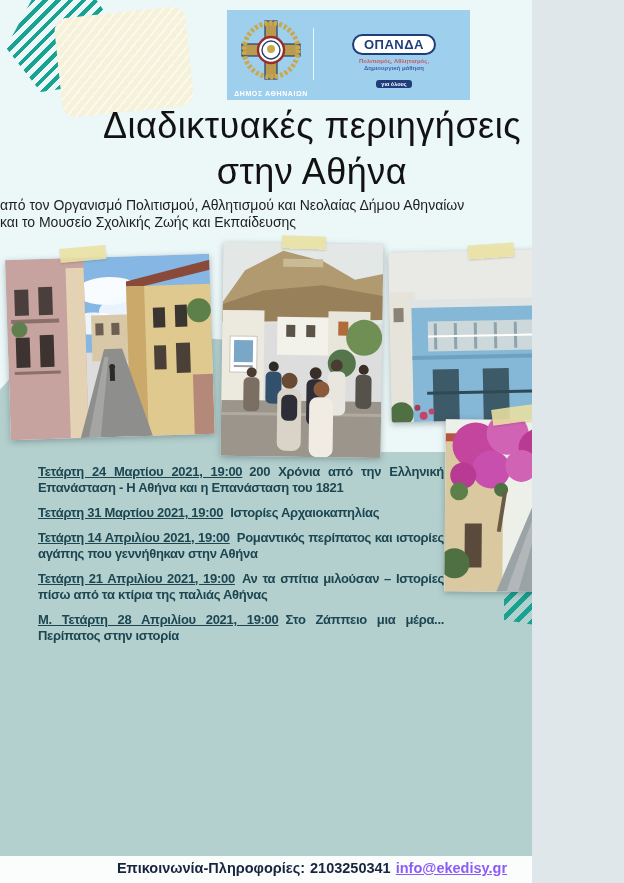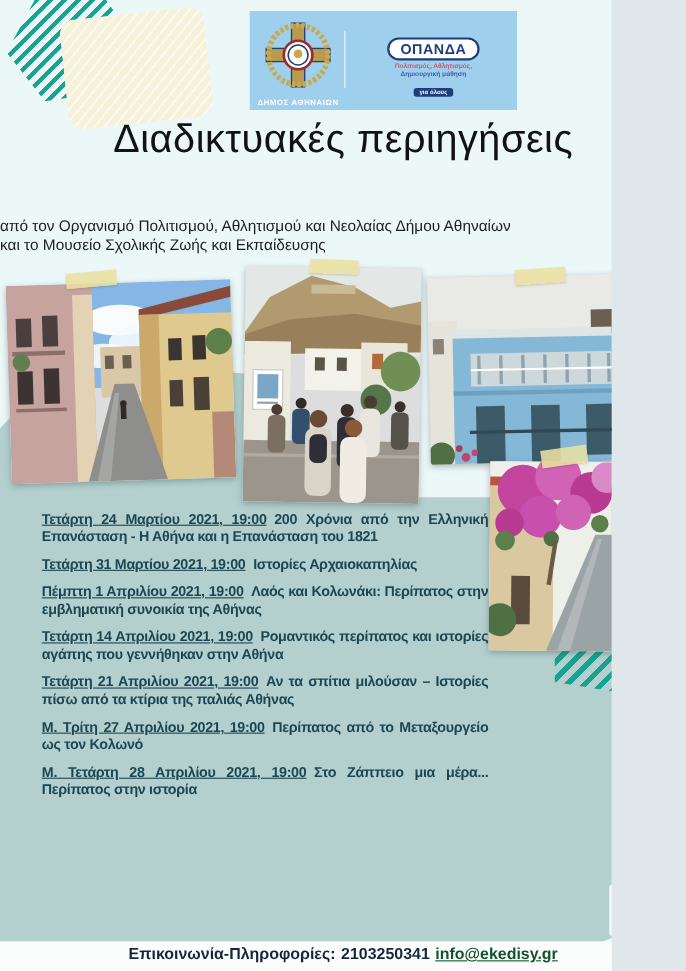--- a/index.html
+++ b/index.html
@@ -1,17 +1,17 @@
 <!DOCTYPE html>
 <html><head>
 <meta charset="utf-8">
 <style>
   html,body{margin:0;padding:0;background:#dfe7ea;}
   .poster{position:relative;width:532px;height:883px;background:#ecf7f8;overflow:hidden;
-          font-family:"Liberation Sans",sans-serif;padding-left:24px;}
+          font-family:"Liberation Sans",sans-serif;}
   
   .hex-stripes{position:absolute;left:6px;top:0;width:116px;height:92px;z-index:1;
     background:repeating-linear-gradient(-45deg,#18a291 0 4px,rgba(0,0,0,0) 4px 9px);
     clip-path:polygon(22% 0,78% 0,100% 40%,84% 90%,30% 100%,0 52%);}
   .cream-card{position:absolute;left:58px;top:12px;width:132px;height:100px;z-index:2;
     background:repeating-linear-gradient(-45deg,rgba(255,255,255,.55) 0 2px,rgba(255,255,255,0) 2px 7px),#f6f1d9;
     border-radius:14px;transform:rotate(-6deg);}
   .wedge{position:absolute;left:0;top:328px;width:240px;height:128px;z-index:1;background:#b3d0cf;
     clip-path:polygon(0 48%,24% 0,100% 10%,100% 100%,0 100%);}
   .white-under{position:absolute;left:578px;top:630px;width:46px;height:226px;background:#fbfdfd;z-index:0;}
@@ -56,21 +56,21 @@
     color:#1d4651;text-align:justify;}
   .ed{margin-right:7px;text-decoration:underline;}
   
   .museum{position:absolute;left:554px;top:804px;width:68px;height:47px;background:#fff;border-radius:3px;
     z-index:5;display:flex;align-items:flex-start;padding:3px 2px 2px 3px;box-sizing:border-box;gap:2px;}
   .m-red{font-family:"Liberation Serif",serif;font-weight:bold;font-size:6.5px;line-height:7.2px;color:#a03030;}
   .m-gray{font-family:"Liberation Serif",serif;font-size:3.9px;line-height:4.6px;color:#555;margin-top:1.5px;}
   
   .footer-bar{position:absolute;left:0;top:856px;width:624px;height:27px;background:#fbfdfd;z-index:2;
     text-align:center;font-size:14.5px;font-weight:bold;color:#17243f;line-height:24px;}
-  .footer-bar a{color:#14532d;text-decoration:underline;margin-left:5px;}
+  .footer-bar a{color:#8b5cf6;text-decoration:underline;margin-left:5px;}
   .ph{margin-left:5px;text-align:right;}
 </style>
 </head>
 <body>
 
 <div class="poster">
 
   <div class="hex-stripes"></div>
   <div class="cream-card"></div>
   <div class="white-under"></div>
@@ -92,20 +92,21 @@
     <div class="opanda">
       <span class="opanda-pill">ΟΠΑΝΔΑ</span>
       <div class="tagline1">Πολιτισμός, Αθλητισμός,</div>
       <div class="tagline2">Δημιουργική μάθηση</div>
       <span class="badge">για όλους</span>
     </div>
   </div>
 
   <div class="title">
     <div>Διαδικτυακές περιηγήσεις</div>
+    <div>στην Αθήνα</div>
   </div>
   <div class="subtitle">
     <div>από τον Οργανισμό Πολιτισμού, Αθλητισμού και Νεολαίας Δήμου Αθηναίων</div>
     <div>και το Μουσείο Σχολικής Ζωής και Εκπαίδευσης</div>
   </div>
 
   <div class="photo p1">
     <svg width="204" height="180" viewBox="0 0 204 180">
       <rect width="204" height="95" fill="#86b7e4"></rect>
       <ellipse cx="102" cy="34" rx="32" ry="14" fill="#ffffff" opacity=".95"></ellipse>
@@ -251,24 +252,22 @@
   </div>
 
   <div class="tape t1"></div>
   <div class="tape t2"></div>
   <div class="tape t3"></div>
   <div class="tape t4"></div>
 
   <div class="events">
     <p class="event"><span class="ed">Τετάρτη 24 Μαρτίου 2021, 19:00</span><span>200 Χρόνια από την Ελληνική Επανάσταση - Η Αθήνα και η Επανάσταση του 1821</span></p>
     <p class="event"><span class="ed">Τετάρτη 31 Μαρτίου 2021, 19:00</span><span>Ιστορίες Αρχαιοκαπηλίας</span></p>
-    <p class="event"><span class="ed">Πέμπτη 1 Απριλίου 2021, 19:00</span><span>Λαός και Κολωνάκι: Περίπατος στην εμβληματική συνοικία της Αθήνας</span></p>
     <p class="event"><span class="ed">Τετάρτη 14 Απριλίου 2021, 19:00</span><span>Ρομαντικός περίπατος και ιστορίες αγάπης που γεννήθηκαν στην Αθήνα</span></p>
     <p class="event"><span class="ed">Τετάρτη 21 Απριλίου 2021, 19:00</span><span>Αν τα σπίτια μιλούσαν – Ιστορίες πίσω από τα κτίρια της παλιάς Αθήνας</span></p>
-    <p class="event"><span class="ed">Μ. Τρίτη 27 Απριλίου 2021, 19:00</span><span>Περίπατος από το Μεταξουργείο ως τον Κολωνό</span></p>
     <p class="event"><span class="ed">Μ. Τετάρτη 28 Απριλίου 2021, 19:00</span><span>Στο Ζάππειο μια μέρα... Περίπατος στην ιστορία</span></p>
   </div>
 
   <div class="museum">
     <svg width="15" height="38" viewBox="0 0 15 38">
       <ellipse cx="7.5" cy="22" rx="6" ry="13" fill="#e0e0e0" stroke="#777" stroke-width="1"></ellipse>
       <circle cx="7.5" cy="8" r="6" fill="#e8e8e8" stroke="#777" stroke-width="1"></circle>
       <circle cx="5" cy="7" r="1.8" fill="#333"></circle>
       <circle cx="10" cy="7" r="1.8" fill="#333"></circle>
       <polygon points="6.5,10 8.5,10 7.5,12.5" fill="#8a6a3a"></polygon>

